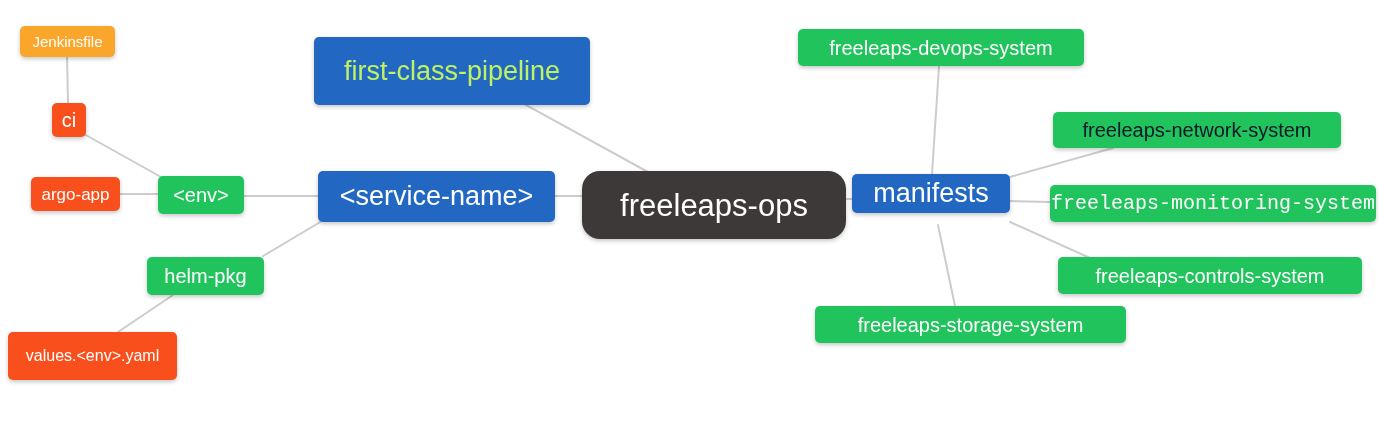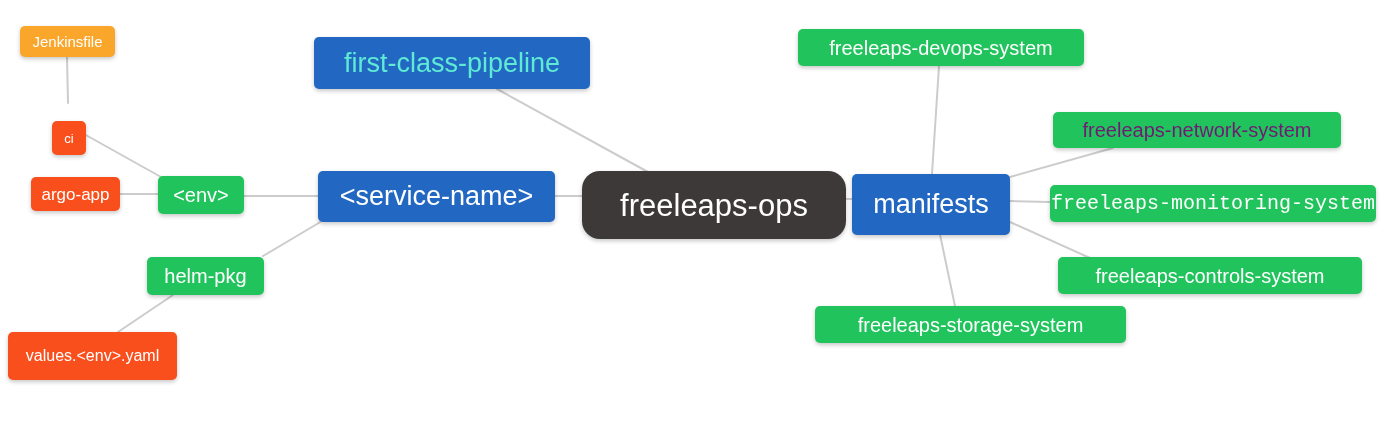--- a/index.html
+++ b/index.html
@@ -54,28 +54,28 @@
       <line x1="555" y1="196" x2="582" y2="196" stroke="#cccccc" stroke-width="2" stroke-linecap="round"></line>
       <line x1="846" y1="199" x2="852" y2="199" stroke="#cccccc" stroke-width="2" stroke-linecap="round"></line>
       <line x1="939" y1="66" x2="932" y2="174" stroke="#cccccc" stroke-width="2" stroke-linecap="round"></line>
       <line x1="1010" y1="177" x2="1113" y2="148" stroke="#cccccc" stroke-width="2" stroke-linecap="round"></line>
       <line x1="1010" y1="201" x2="1050" y2="202" stroke="#cccccc" stroke-width="2" stroke-linecap="round"></line>
       <line x1="1010" y1="222" x2="1090" y2="258" stroke="#cccccc" stroke-width="2" stroke-linecap="round"></line>
       <line x1="938" y1="225" x2="955" y2="306" stroke="#cccccc" stroke-width="2" stroke-linecap="round"></line>
     </svg>
   <div id="node-layer">
       <div class="node jenkins" style="left: 20px; top: 26px; width: 95px; height: 31px; font-size: 15px; background: rgb(249, 166, 43); color: rgb(255, 255, 255);">Jenkinsfile</div>
-      <div class="node file" style="left: 52px; top: 121px; width: 34px; height: 34px; font-size: 13px; background: rgb(249, 79, 29); color: rgb(255, 255, 255); text-align: right;">ci</div>
+      <div class="node file" style="left: 52px; top: 103px; width: 34px; height: 34px; font-size: 20px; background: rgb(249, 79, 29); color: rgb(255, 255, 255); text-align: right;">ci</div>
       <div class="node file" style="left: 31px; top: 177px; width: 89px; height: 34px; font-size: 17px; background: rgb(249, 79, 29); color: rgb(255, 255, 255);">argo-app</div>
       <div class="node leaf" style="left: 158px; top: 176px; width: 86px; height: 38px; font-size: 20px; background: rgb(33, 196, 92); color: rgb(255, 255, 255);">&lt;env&gt;</div>
       <div class="node leaf" style="left: 147px; top: 257px; width: 117px; height: 38px; font-size: 20px; background: rgb(33, 196, 92); color: rgb(255, 255, 255);">helm-pkg</div>
       <div class="node file" style="left: 8px; top: 332px; width: 169px; height: 48px; font-size: 16px; background: rgb(249, 79, 29); color: rgb(255, 255, 255);">values.&lt;env&gt;.yaml</div>
-      <div class="node branch" style="left: 314px; top: 37px; width: 276px; height: 52px; font-size: 27px; background: rgb(34, 104, 194); color: #5eead4;">first-class-pipeline</div>
+      <div class="node branch" style="left: 314px; top: 37px; width: 276px; height: 68px; font-size: 27px; background: rgb(34, 104, 194); color: #bef264;">first-class-pipeline</div>
       <div class="node branch" style="left: 318px; top: 171px; width: 237px; height: 51px; font-size: 27px; background: rgb(34, 104, 194); color: rgb(255, 255, 255);">&lt;service-name&gt;</div>
       <div class="node root" style="left: 582px; top: 171px; width: 264px; height: 68px; font-size: 31px; background: rgb(61, 57, 56); color: rgb(255, 255, 255);">freeleaps-ops</div>
-      <div class="node branch" style="left: 852px; top: 174px; width: 158px; height: 61px; font-size: 27px; background: rgb(34, 104, 194); color: rgb(255, 255, 255);">manifests</div>
+      <div class="node branch" style="left: 852px; top: 174px; width: 158px; height: 39px; font-size: 27px; background: rgb(34, 104, 194); color: rgb(255, 255, 255);">manifests</div>
       <div class="node leaf" style="left: 798px; top: 29px; width: 286px; height: 37px; font-size: 20px; background: rgb(33, 196, 92); color: rgb(255, 255, 255);">freeleaps-devops-system</div>
-      <div class="node leaf" style="left: 1053px; top: 112px; width: 288px; height: 36px; font-size: 20px; background: rgb(33, 196, 92); color: #701a75;">freeleaps-network-system</div>
+      <div class="node leaf" style="left: 1053px; top: 112px; width: 288px; height: 36px; font-size: 20px; background: rgb(33, 196, 92); color: #0f172a;">freeleaps-network-system</div>
       <div class="node leaf" style="left: 1050px; top: 185px; width: 326px; height: 37px; font-size: 20px; background: rgb(33, 196, 92); color: rgb(255, 255, 255); font-family: Liberation Mono, monospace;">freeleaps-monitoring-system</div>
       <div class="node leaf" style="left: 1058px; top: 257px; width: 304px; height: 37px; font-size: 20px; background: rgb(33, 196, 92); color: rgb(255, 255, 255);">freeleaps-controls-system</div>
       <div class="node leaf" style="left: 815px; top: 306px; width: 311px; height: 37px; font-size: 20px; background: rgb(33, 196, 92); color: rgb(255, 255, 255);">freeleaps-storage-system</div>
     </div>
 </div>
 
 </body></html>

